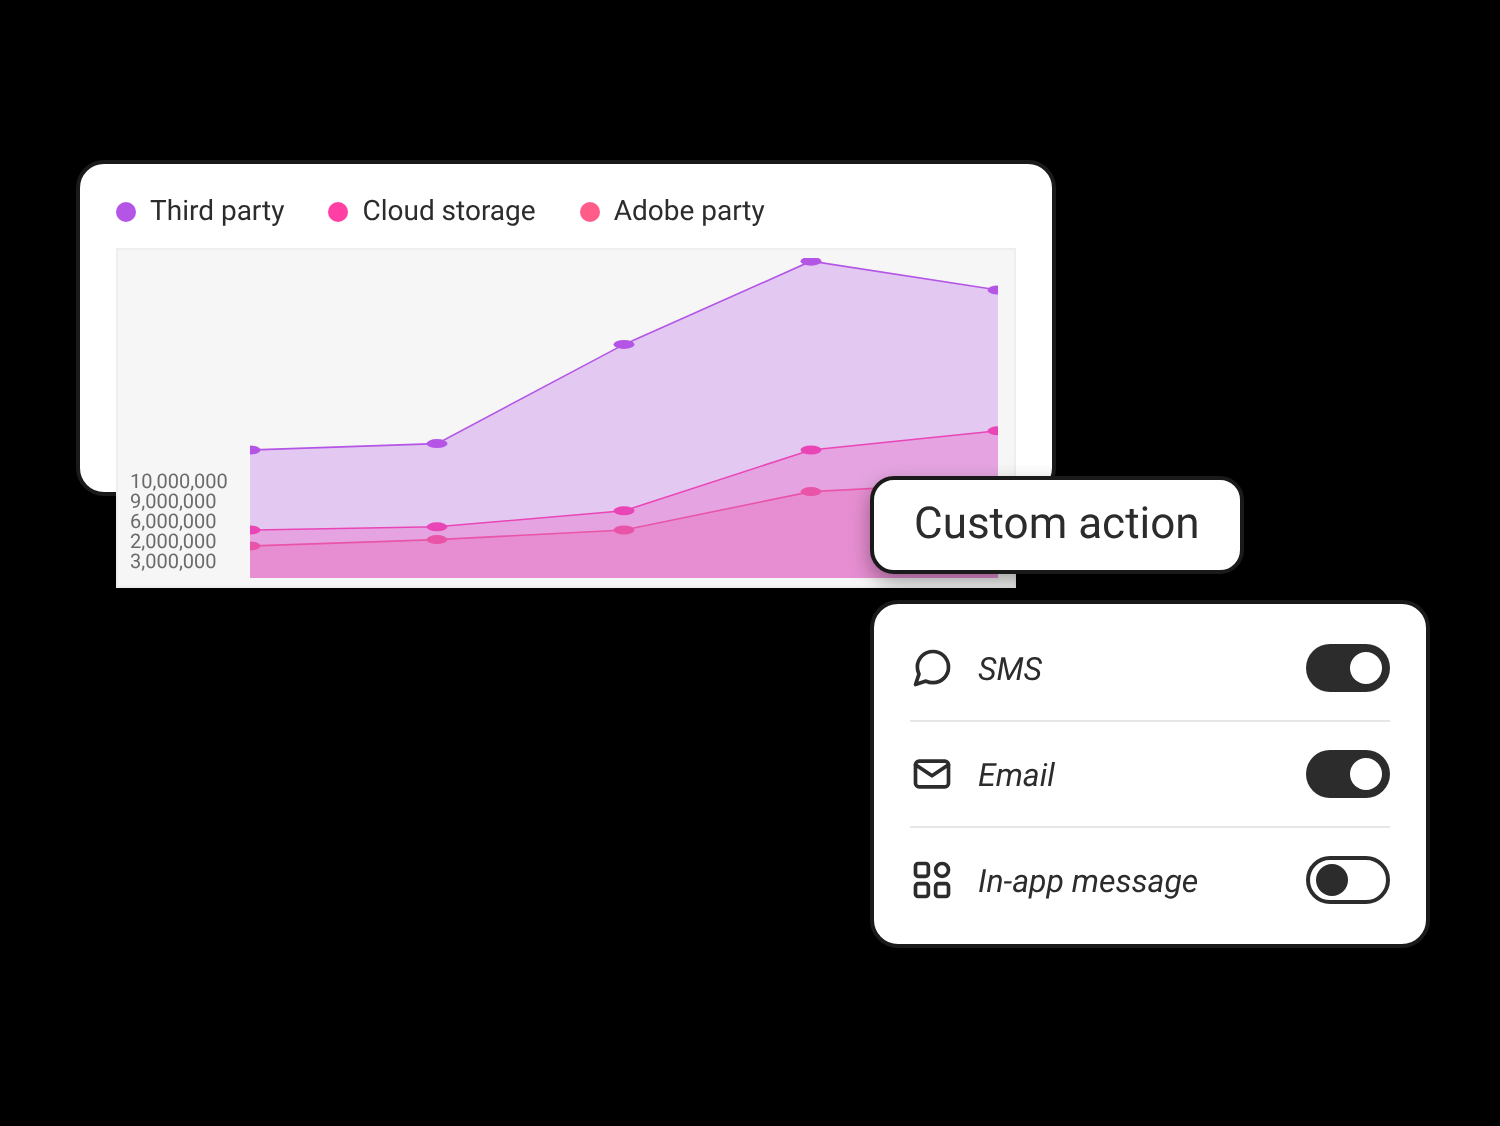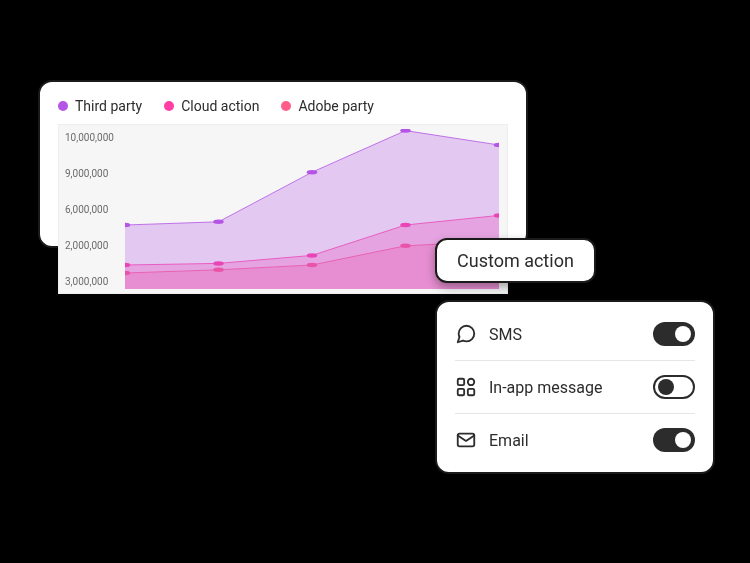--- a/index.html
+++ b/index.html
@@ -40,21 +40,21 @@
     border: 1px solid #eee;
   }
   .y-axis {
     position: absolute;
     left: 6px;
     top: 0;
     bottom: 0;
     width: 60px;
     display: flex;
     flex-direction: column;
-    justify-content: space-between;
+    justify-content: flex-end;
     font-size: 10px;
     color: #6b6b6b;
     padding: 8px 0 6px 0;
   }
   .y-axis div { text-align: left; line-height: 1; }
   .plot {
     position: absolute;
     left: 66px;
     right: 8px;
     top: 4px;
@@ -62,21 +62,21 @@
   }
   .plot svg { width: 100%; height: 100%; display: block; }
   .custom-action-pill {
     position: absolute;
     left: 435px;
     top: 238px;
     background: #fff;
     border: 2px solid #1a1a1a;
     border-radius: 12px;
     padding: 10px 20px;
-    font-size: 18px;
+    font-size: 22px;
     color: #2c2c2c;
     box-shadow: 0 4px 10px rgba(0,0,0,0.35);
     z-index: 3;
   }
   .actions-card {
     position: absolute;
     left: 435px;
     top: 300px;
     width: 280px;
     background: #fff;
@@ -85,20 +85,21 @@
     box-shadow: 0 6px 14px rgba(0,0,0,0.45);
     padding: 6px 18px;
     z-index: 2;
   }
   .action-row {
     display: flex;
     align-items: center;
     gap: 12px;
     padding: 14px 0;
     border-bottom: 1px solid #e6e6e6;
+    font-style: italic;
   }
   .action-row:last-child { border-bottom: none; }
   .action-icon { width: 22px; height: 22px; flex: 0 0 22px; display: flex; align-items: center; justify-content: center; }
   .action-label { flex: 1; font-size: 16px; color: #2c2c2c; }
   .toggle {
     width: 42px;
     height: 24px;
     border-radius: 12px;
     position: relative;
     cursor: pointer;
@@ -120,21 +121,21 @@
 <body>
 
 <div class="chart-card">
   <div class="legend">
     <div class="legend-item">
       <span class="legend-dot" style="background:#b455e6"></span>
       <span>Third party</span>
     </div>
     <div class="legend-item">
       <span class="legend-dot" style="background:#ff3fa4"></span>
-      <span>Cloud action</span>
+      <span>Cloud storage</span>
     </div>
     <div class="legend-item">
       <span class="legend-dot" style="background:#ff5c8a"></span>
       <span>Adobe party</span>
     </div>
   </div>
   <div class="chart-area">
     <div class="y-axis">
       <div>10,000,000</div>
       <div>9,000,000</div>
@@ -182,36 +183,36 @@
         </svg>
     </span>
     <span class="action-label">SMS</span>
     <div class="toggle on">
         <div class="knob"></div>
       </div>
   </div>
   <div class="action-row">
     <span class="action-icon">
       <svg width="22" height="22" viewBox="0 0 24 24" fill="none" stroke="#2c2c2c" stroke-width="2" stroke-linecap="round" stroke-linejoin="round">
+          <rect x="3" y="5" width="18" height="14" rx="2"></rect>
+          <polyline points="3,7 12,13 21,7"></polyline>
+        </svg>
+    </span>
+    <span class="action-label">Email</span>
+    <div class="toggle on">
+        <div class="knob"></div>
+      </div>
+  </div>
+  <div class="action-row">
+    <span class="action-icon">
+      <svg width="22" height="22" viewBox="0 0 24 24" fill="none" stroke="#2c2c2c" stroke-width="2" stroke-linecap="round" stroke-linejoin="round">
           <rect x="3" y="3" width="7" height="7" rx="1.5"></rect>
           <rect x="14" y="3" width="7" height="7" rx="3.5"></rect>
           <rect x="3" y="14" width="7" height="7" rx="1.5"></rect>
           <rect x="14" y="14" width="7" height="7" rx="1.5"></rect>
         </svg>
     </span>
     <span class="action-label">In-app message</span>
     <div class="toggle off">
         <div class="knob"></div>
       </div>
   </div>
-  <div class="action-row">
-    <span class="action-icon">
-      <svg width="22" height="22" viewBox="0 0 24 24" fill="none" stroke="#2c2c2c" stroke-width="2" stroke-linecap="round" stroke-linejoin="round">
-          <rect x="3" y="5" width="18" height="14" rx="2"></rect>
-          <polyline points="3,7 12,13 21,7"></polyline>
-        </svg>
-    </span>
-    <span class="action-label">Email</span>
-    <div class="toggle on">
-        <div class="knob"></div>
-      </div>
-  </div>
 </div>
 
 </body></html>

